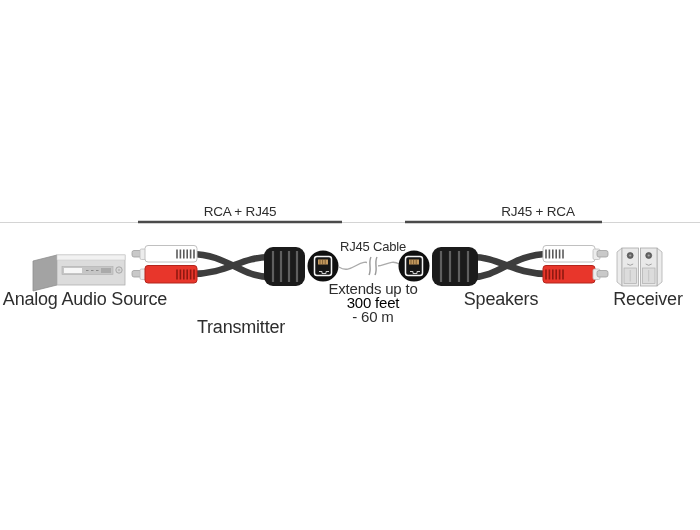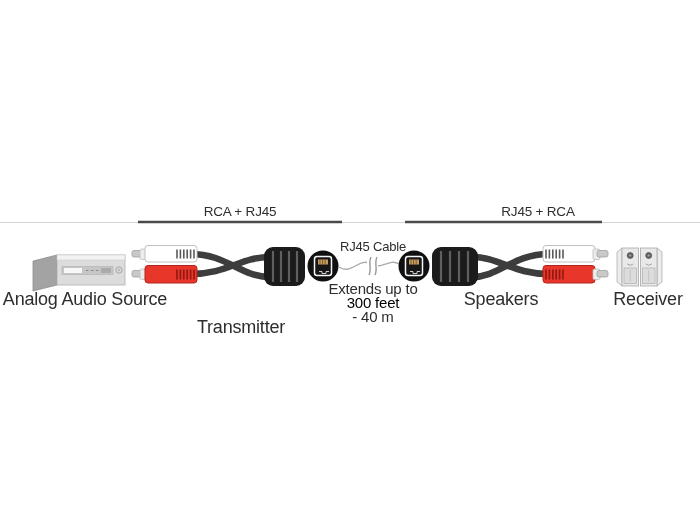--- a/index.html
+++ b/index.html
@@ -180,20 +180,20 @@
     </g>
   </svg>
 
   <div class="lbl group-label" style="left:240px;top:205px;">RCA + RJ45</div>
   <div class="lbl group-label" style="left:497px;top:205px;margin-left:41px;">RJ45 + RCA</div>
 
   <div class="lbl mid-label" style="left:373px;top:240px;">RJ45 Cable</div>
 
   <div class="lbl mid-note" style="left:373px;top:281px;">Extends up to</div>
   <div class="lbl mid-note red-text" style="left:373px;top:295px;">300 feet</div>
-  <div class="lbl mid-note" style="left:373px;top:309px;">- 40 m</div>
+  <div class="lbl mid-note" style="left:373px;top:309px;">- 60 m</div>
 
   <div class="lbl node-label" style="left:85px;top:290px;">Analog Audio Source</div>
   <div class="lbl node-label" style="left:241px;top:290px;margin-top:28px;">Transmitter</div>
   <div class="lbl node-label" style="left:501px;top:290px;">Speakers</div>
   <div class="lbl node-label" style="left:648px;top:290px;">Receiver</div>
 
 </div>
 
 </body></html>

